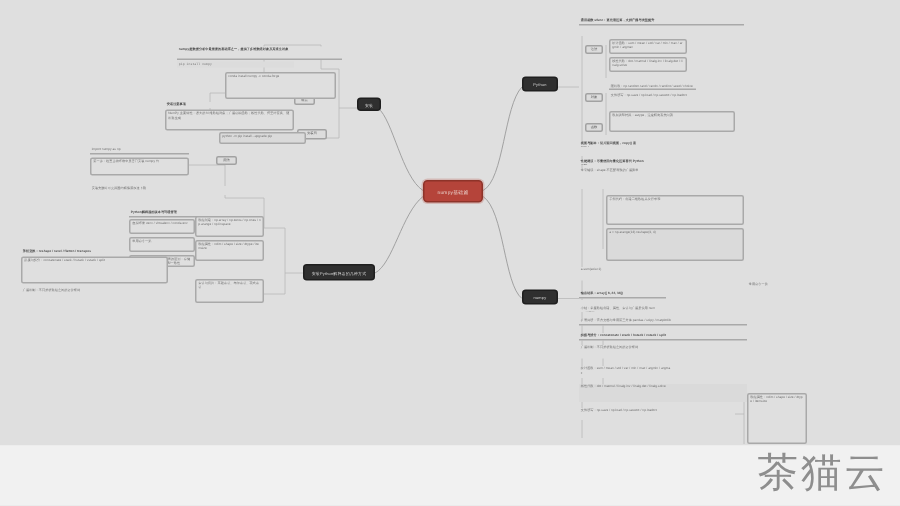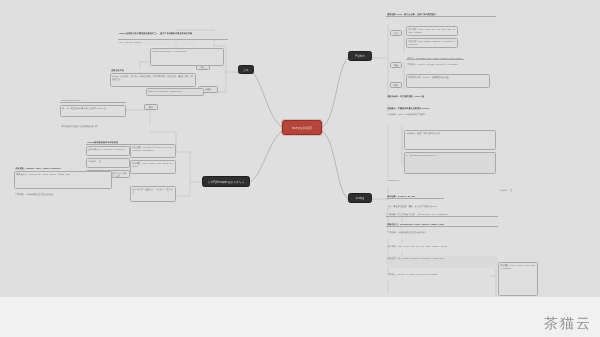--- a/index.html
+++ b/index.html
@@ -64,21 +64,21 @@
     position:absolute;box-sizing:border-box;
     border:.5px solid #a2a2a2;border-radius:1.5px;
     background:#dcdcdc;color:#5d5d5d;
     font-size:2.2px;line-height:3px;
     display:flex;align-items:center;justify-content:center;
     white-space:nowrap;overflow:hidden;padding:0 1px;
   }
 
   .watermark{
     position:absolute;right:8px;bottom:4px;
-    color:#8e8e8e;font-size:14px;letter-spacing:2px;
+    color:#8e8e8e;font-size:27px;letter-spacing:2px;
     font-family:"DejaVu Sans",sans-serif;
     user-select:none;
   }
 </style>
 </head>
 <body>
 
 <div id="stage">
 
   <div class="canvas"></div>

